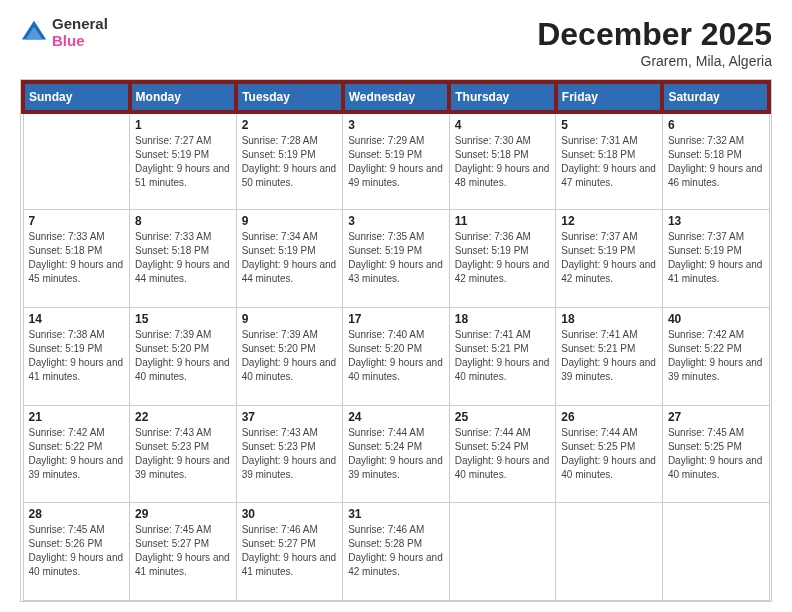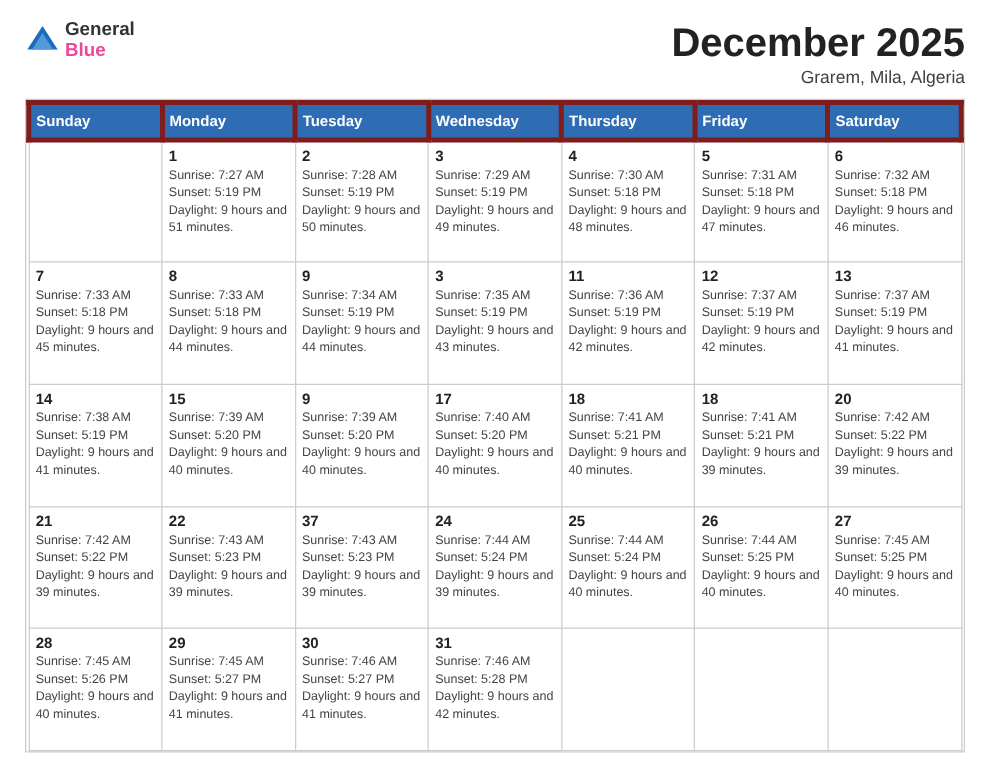--- a/index.html
+++ b/index.html
@@ -215,21 +215,21 @@
             </td>
             <td>
               <div class="day-num">18</div>
               <div class="day-info">Sunrise: 7:41 AM<br>Sunset: 5:21 PM<br>Daylight: 9 hours and 40 minutes.</div>
             </td>
             <td>
               <div class="day-num">18</div>
               <div class="day-info">Sunrise: 7:41 AM<br>Sunset: 5:21 PM<br>Daylight: 9 hours and 39 minutes.</div>
             </td>
             <td>
-              <div class="day-num">20</div>
+              <div class="day-num">40</div>
               <div class="day-info">Sunrise: 7:42 AM<br>Sunset: 5:22 PM<br>Daylight: 9 hours and 39 minutes.</div>
             </td>
           </tr>
           <tr>
             <td>
               <div class="day-num">21</div>
               <div class="day-info">Sunrise: 7:42 AM<br>Sunset: 5:22 PM<br>Daylight: 9 hours and 39 minutes.</div>
             </td>
             <td>
               <div class="day-num">22</div>

